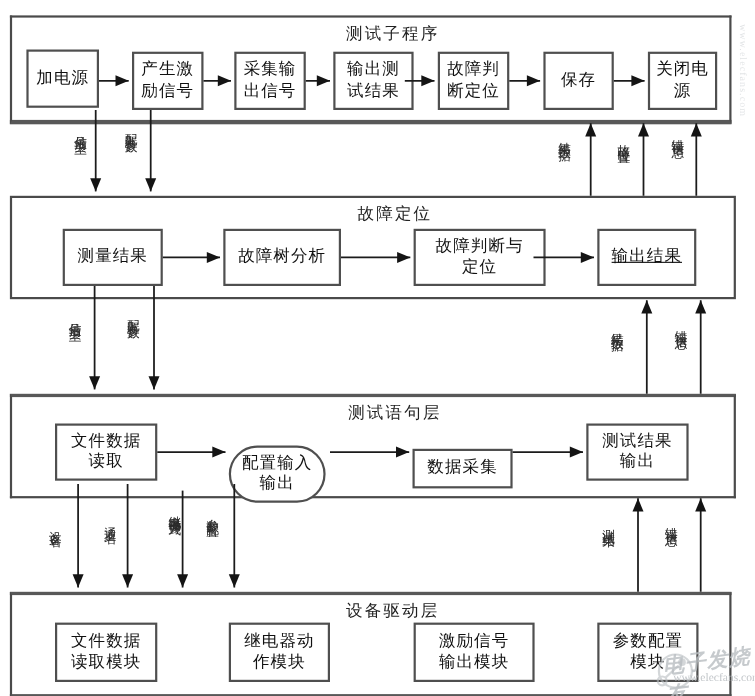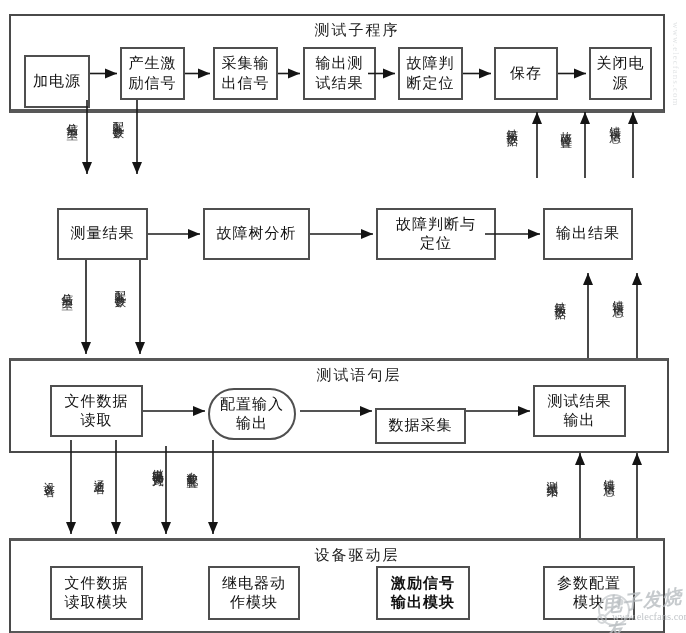--- a/index.html
+++ b/index.html
@@ -40,58 +40,61 @@
   }
 </style>
 </head>
 <body>
 
 <div id="canvas">
 
   <div class="layer thickbottom" style="left:9px;top:14px;width:652px;height:93px;">
     <div class="ltitle">测试子程序</div>
   </div>
-  <div class="box" style="left:24px;top:55px;width:66px;height:53px;">加电源</div>
+  <div class="box" style="left:24px;top:45px;width:66px;height:53px;">加电源</div>
   <div class="box" style="left:213px;top:47px;width:65px;height:53px;">采集输
 出信号</div>
   <div class="box" style="left:120px;top:47px;width:65px;height:53px;">产生激
 励信号</div>
   <div class="box" style="left:303px;top:47px;width:73px;height:53px;">输出测
 试结果</div>
   <div class="box" style="left:398px;top:47px;width:65px;height:53px;">故障判
 断定位</div>
   <div class="box" style="left:589px;top:47px;width:63px;height:53px;">关闭电
 源</div>
   <div class="box" style="left:494px;top:47px;width:64px;height:53px;">保存</div>
 
+  <div class="layer" style="left:9px;top:178px;width:656px;height:90px;">
+    <div class="ltitle">故障定位</div>
+  </div>
   <div class="box" style="left:203px;top:208px;width:107px;height:52px;">故障树分析</div>
   <div class="box" style="left:57px;top:208px;width:91px;height:52px;">测量结果</div>
   <div class="box" style="left:376px;top:208px;width:120px;height:52px;">故障判断与
 定位</div>
-  <div class="box" style="left:543px;top:208px;width:90px;height:52px;">输出结果</div>
+  <div class="box" style="left:543px;top:208px;width:90px;height:52px;text-decoration:underline;">输出结果</div>
 
   <div class="layer thicktop" style="left:9px;top:358px;width:656px;height:90px;">
     <div class="ltitle">测试语句层</div>
   </div>
   <div class="box" style="left:50px;top:385px;width:93px;height:52px;">文件数据
 读取</div>
-  <div class="box" style="left:208px;top:388px;width:88px;height:52px;border-radius:26px;">配置输入
+  <div class="box" style="left:208px;top:405px;width:88px;height:52px;border-radius:26px;">配置输入
 输出</div>
   <div class="box" style="left:375px;top:408px;width:91px;height:36px;">数据采集</div>
   <div class="box" style="left:533px;top:385px;width:93px;height:52px;">测试结果
 输出</div>
 
   <div class="layer thicktop thickbottom" style="left:9px;top:538px;width:652px;height:90px;">
     <div class="ltitle">设备驱动层</div>
   </div>
   <div class="box" style="left:50px;top:566px;width:93px;height:54px;">文件数据
 读取模块</div>
   <div class="box" style="left:208px;top:566px;width:92px;height:54px;">继电器动
 作模块</div>
-  <div class="box" style="left:376px;top:566px;width:94px;height:54px;font-weight:bold;">激励信号
+  <div class="box" style="left:376px;top:566px;width:110px;height:54px;">激励信号
 输出模块</div>
   <div class="box" style="left:543px;top:566px;width:92px;height:54px;">参数配置
 模块</div>
 
   <div class="vlabel" style="left:65px;top:114px;height:60px;">信号类型</div>
   <div class="vlabel" style="left:111px;top:112px;height:60px;">配置参数</div>
   <div class="vlabel" style="left:505px;top:120px;height:60px;">结果数据</div>
   <div class="vlabel" style="left:559px;top:122px;height:60px;">故障位置</div>
   <div class="vlabel" style="left:608px;top:117px;height:60px;">错误信息</div>
 

